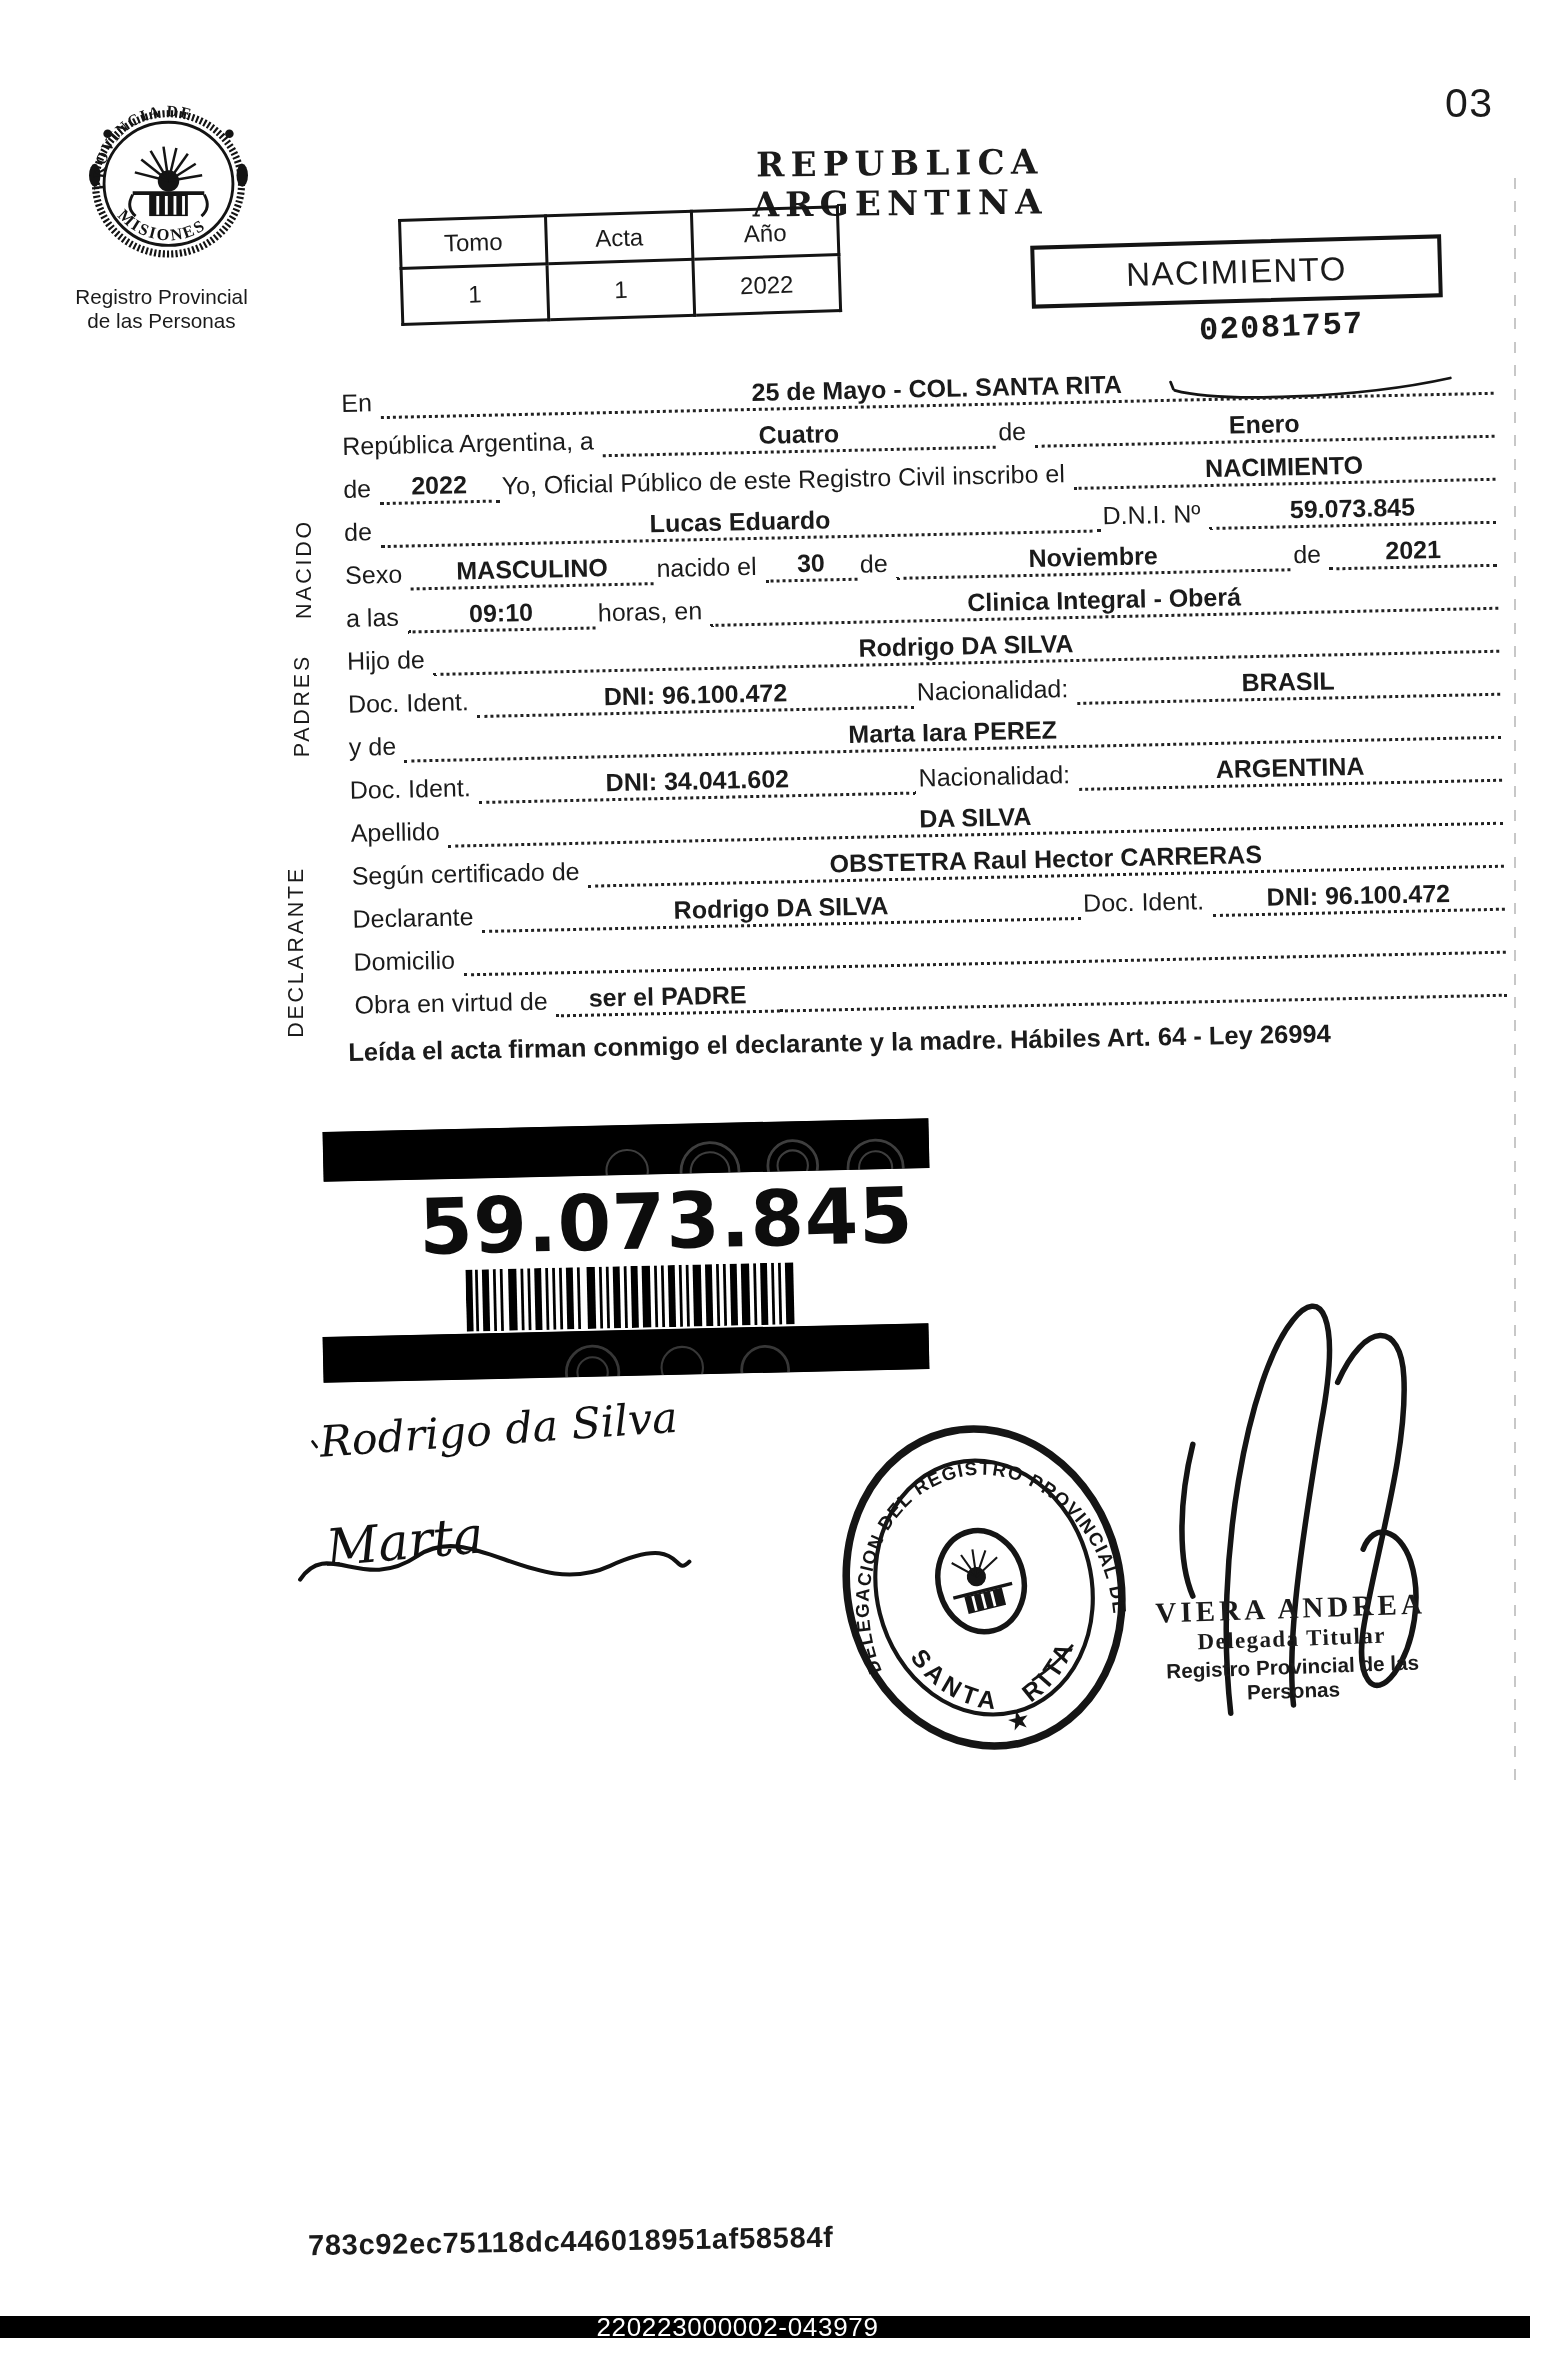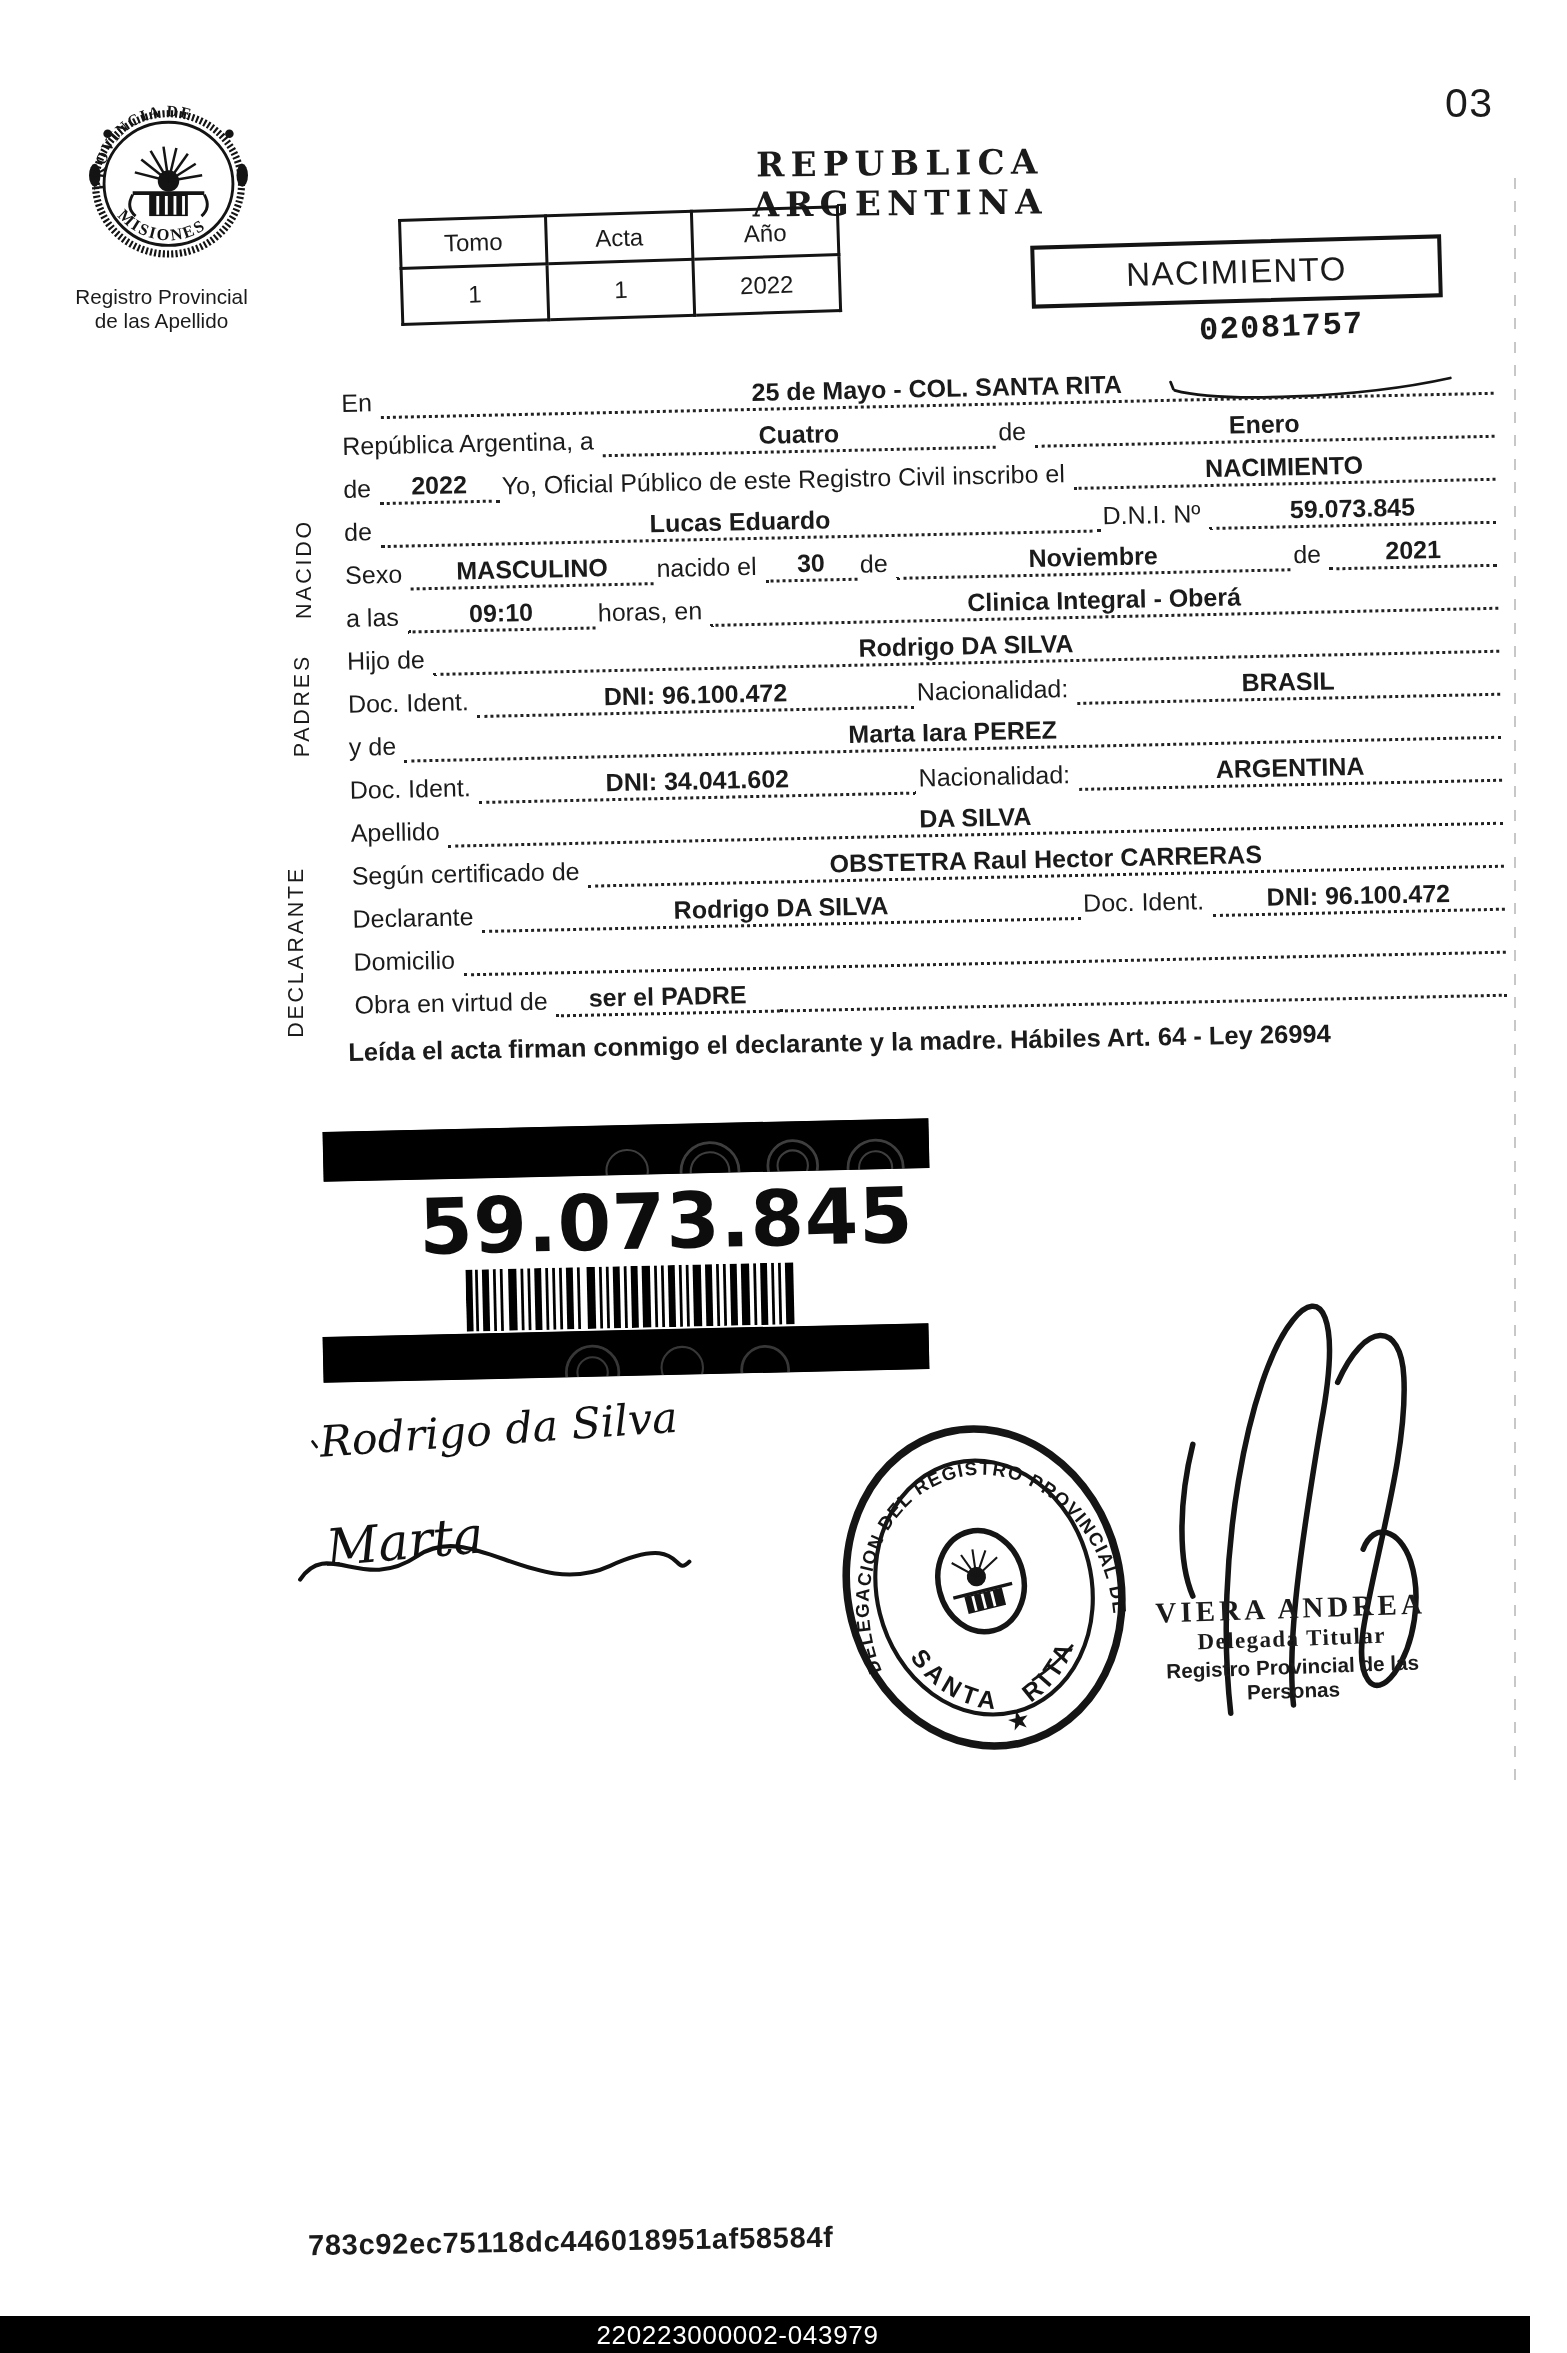--- a/index.html
+++ b/index.html
@@ -52,21 +52,21 @@
   .sig1{left:307px;top:1393px;}
   .sig2{left:286px;top:1490px;}
   .sig-big{left:1165px;top:1272px;}
   .oval-stamp{left:836px;top:1415px;}
   .official{left:1123px;top:1592px;width:338px;text-align:center;transform:rotate(-2deg);}
   .official .name{font-family:"Liberation Serif",serif;font-weight:bold;font-size:29px;letter-spacing:4.1px;}
   .official .role{font-family:"Liberation Serif",serif;font-weight:bold;font-size:23px;letter-spacing:1.4px;margin-top:1.4px;}
   .official .org{font-weight:bold;font-size:20.7px;margin-top:2.8px;}
   
   .hash{left:308px;top:2225px;font-size:29px;font-weight:bold;transform:rotate(-0.9deg);letter-spacing:0.7px;}
-  .footer-bar{left:0;top:2316px;width:1530px;height:38px;background:#000;color:#fff;
+  .footer-bar{left:0;top:2316px;width:1530px;height:22px;background:#000;color:#fff;
     display:flex;align-items:center;justify-content:center;font-size:26px;letter-spacing:0.7px;
     font-family:"Liberation Sans",sans-serif;padding-right:55px;box-sizing:border-box;}
   .edge-line{left:1514px;top:178px;width:2.1px;height:1607px;opacity:.55;
     background:repeating-linear-gradient(#9a9a9a 0 11px,transparent 11px 23.4px);}
 </style>
 </head>
 <body>
 
 <div class="abs pagenum">03</div>
 
@@ -101,21 +101,21 @@
       <textPath href="#sealTop" startOffset="8">PROVINCIA DE</textPath>
     </text>
     <path id="sealBottom" d="M50,152 A92,92 0 0 0 200,152" fill="none"></path>
     <text font-family="Liberation Serif,serif" font-size="23" font-weight="bold" letter-spacing="3" fill="#141414">
       <textPath href="#sealBottom" startOffset="6">MISIONES</textPath>
     </text>
   </svg>
 </div>
 <div class="abs logo-caption">
   <div>Registro Provincial</div>
-  <div>de las Apellido</div>
+  <div>de las Personas</div>
 </div>
 
 <div class="abs doc-title">REPUBLICA ARGENTINA</div>
 
 <table class="abs rec-table">
   <tbody>
       <tr class="hd">
     <td>Tomo</td>
     <td>Acta</td>
     <td>Año</td>

